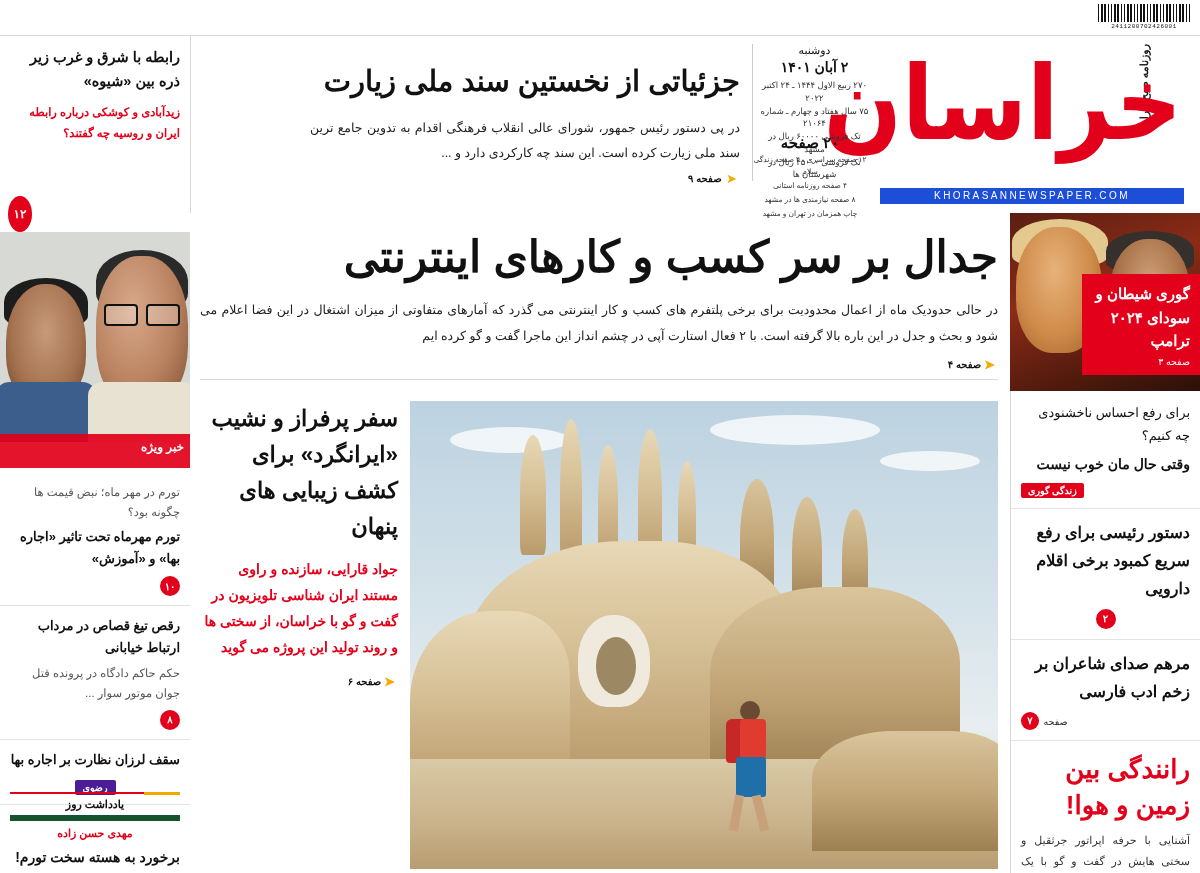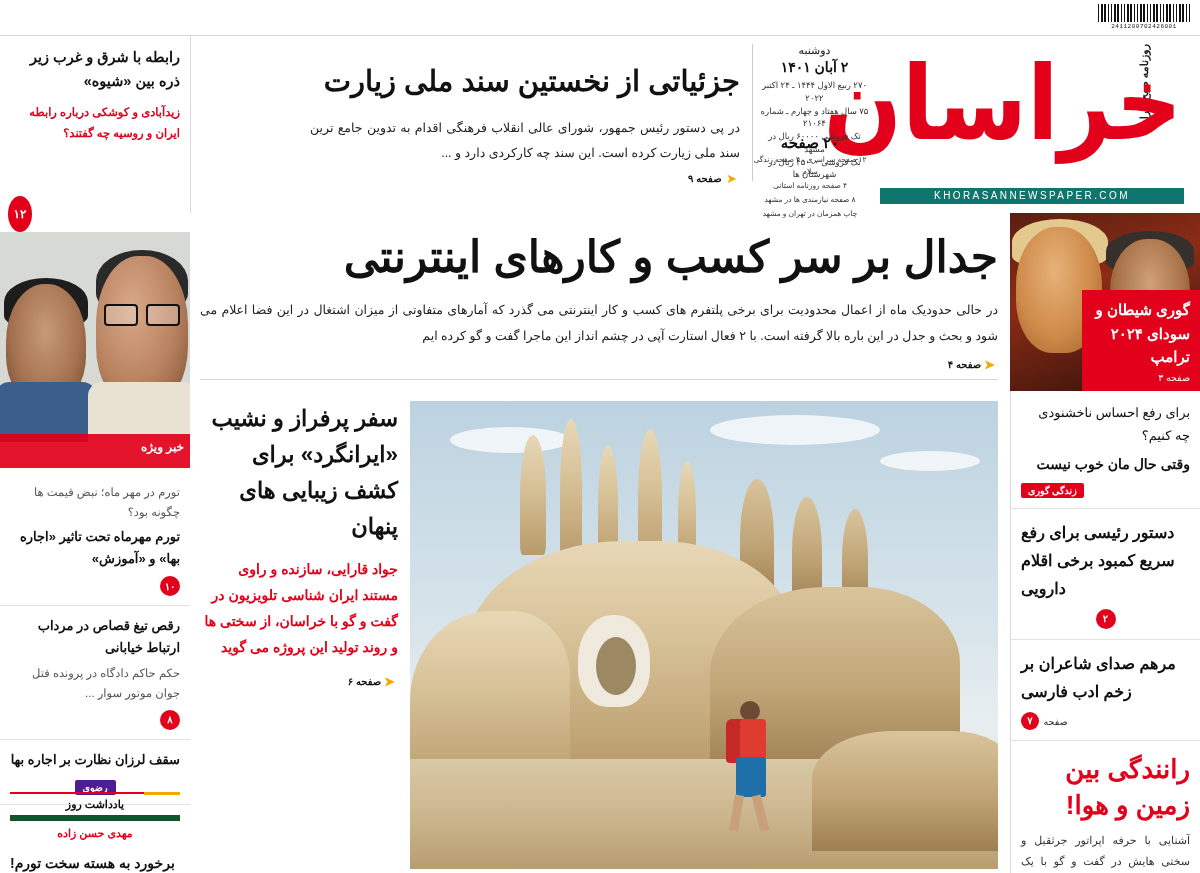--- a/index.html
+++ b/index.html
@@ -61,21 +61,21 @@
     transform: scaleY(1.12);
   }
   .logo-sub {
     position: absolute; top: 6px; right: 54px;
     font-size: 11px; color: #222; font-weight: bold;
     transform: rotate(-90deg); transform-origin: right top;
   }
   .logo-url {
     position: absolute; bottom: 4px; right: 8px;
     width: 304px; height: 16px;
-    background: #0f766e; color: #fff;
+    background: #1d4ed8; color: #fff;
     font-family: "Liberation Sans", sans-serif;
     font-size: 10px; letter-spacing: 2.4px;
     text-align: center; line-height: 16px;
     direction: ltr;
   }
   .date-col {
     position: absolute; top: 8px; right: 330px;
     width: 118px;
     text-align: center;
     border-left: 1px solid #ccc;
@@ -196,21 +196,21 @@
   }
   .note-head {
     margin:8px 10px 0; border-top:2px solid #e2001a; border-bottom:6px solid #14532d;
     padding:4px 0; text-align:center; font-size:11px; font-weight:bold; color:#111;
     position:relative;
   }
   .note-head::before{
     content:""; position:absolute; right:0; top:-2px; width:36px; height:3px; background:#f5a800;
   }
   .byline-red { margin:6px 10px 0; text-align:center; font-size:11px; font-weight:bold; color:#e2001a;}
-  .note-title { margin:12px 10px 0; text-align:left; font-size:14px; font-weight:bold; color:#111; line-height:1.6;}
+  .note-title { margin:6px 10px 0; text-align:right; font-size:14px; font-weight:bold; color:#111; line-height:1.6;}
   .note-body { margin:5px 10px 0; text-align:justify; font-size:10.5px; color:#333; line-height:1.9;}
 
   
   .leftcol {
     position: absolute; top: 213px; right: 0; width: 190px; height: 660px;
     border-left: 1px solid #d8d8d8;
   }
   .trump-photo {
     position:relative; width:190px; height:178px; overflow:hidden; background:#2a1a10;
   }
@@ -222,30 +222,30 @@
   }
   .tp-hair1{position:absolute;left:2px;top:6px;width:96px;height:46px;background:#e4c98f;border-radius:50% 50% 20% 20%;}
   .tp-face2{
     position:absolute;right:10px;top:26px;width:80px;height:112px;
     background:radial-gradient(ellipse at 50% 40%,#cfa17a 0%,#a87148 60%,#6b4024 100%);
     border-radius:46% 46% 42% 42%;
   }
   .tp-hair2{position:absolute;right:6px;top:18px;width:88px;height:40px;background:#35302c;border-radius:50% 50% 22% 22%;}
   .tp-beard{position:absolute;right:18px;top:92px;width:64px;height:46px;background:#d8d4cf;border-radius:0 0 50% 50%;opacity:.9;}
   .tp-label{
-    position:absolute;right:0;bottom:0;width:118px;padding:8px 10px;
+    position:absolute;right:0;bottom:16px;width:118px;padding:8px 10px;
     background:#e2001a;color:#fff;text-align:right;
   }
   .tp-label .t{font-size:15px;font-weight:bold;line-height:1.55;}
   .tp-label .p{font-size:9.5px;margin-top:4px;}
   .lc-item{padding:10px;border-bottom:1px solid #e2e2e2;}
   .lc-item p.q{font-size:13px;color:#111;line-height:1.8;text-align:right;margin:0;}
   .lc-item p.a{font-size:14px;font-weight:bold;color:#111;line-height:1.8;text-align:right;margin:4px 0 0;}
   .lc-tag{display:inline-block;background:#e2001a;color:#fff;font-size:9.5px;font-weight:bold;padding:2px 7px;border-radius:2px;margin-top:6px;}
-  .lc-big{font-size:16px;font-weight:bold;color:#111;line-height:1.75;text-align:left;margin:0;}
+  .lc-big{font-size:16px;font-weight:bold;color:#111;line-height:1.75;text-align:right;margin:0;}
   .lc-huge{font-size:26px;font-weight:bold;color:#e2001a;line-height:1.4;text-align:right;margin:0;}
   .lc-body{font-size:11px;color:#333;line-height:1.95;text-align:justify;margin:6px 0 0;}
 
   
   .center {
     position:absolute; top:213px; right:190px; width:820px; height:660px;
   }
   .main-head {
     position:relative; padding:14px 12px 0 10px;
   }

